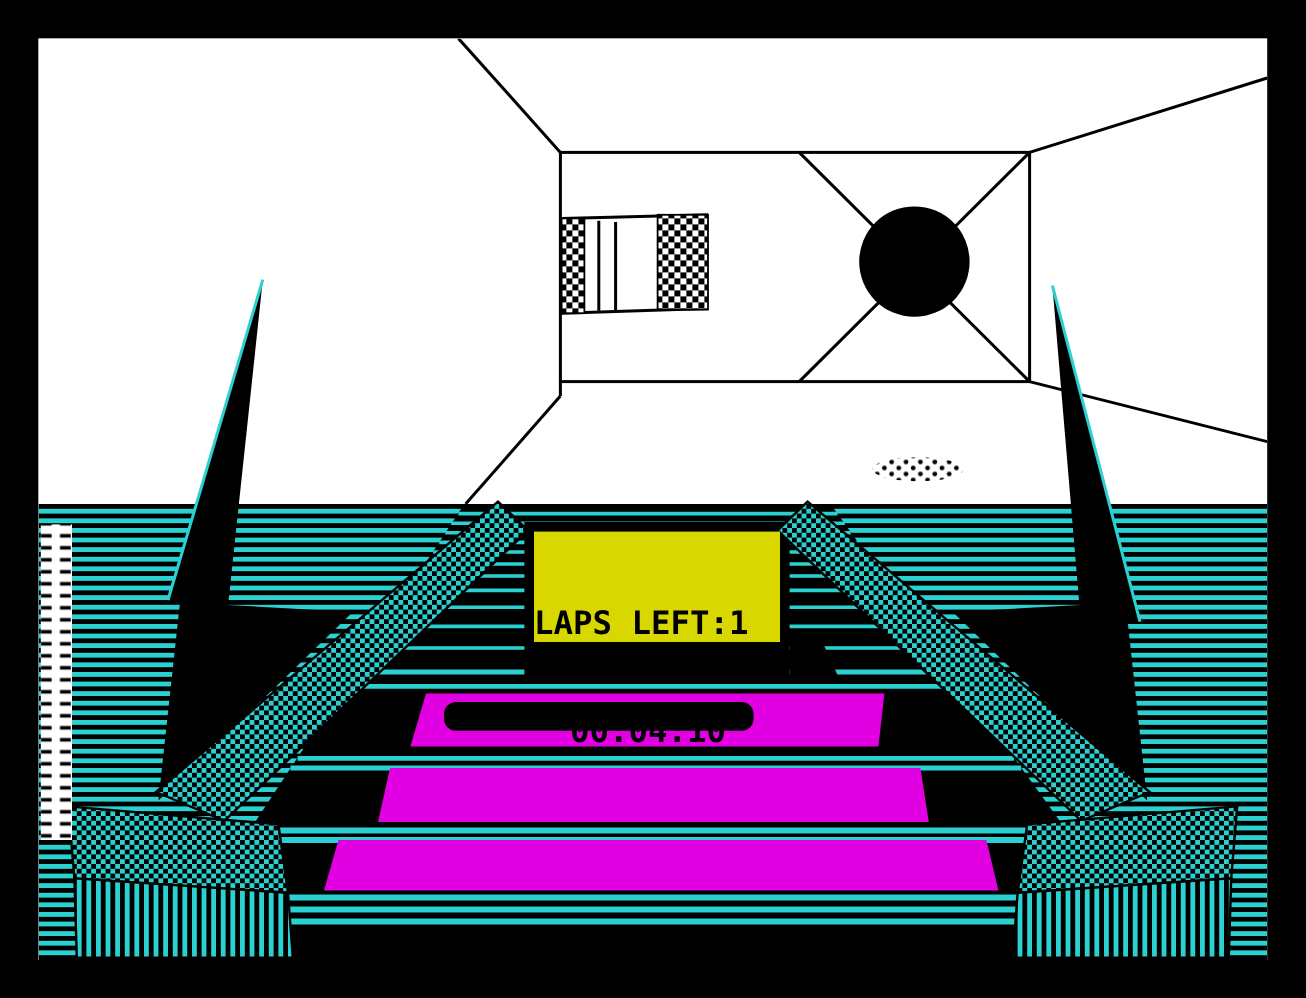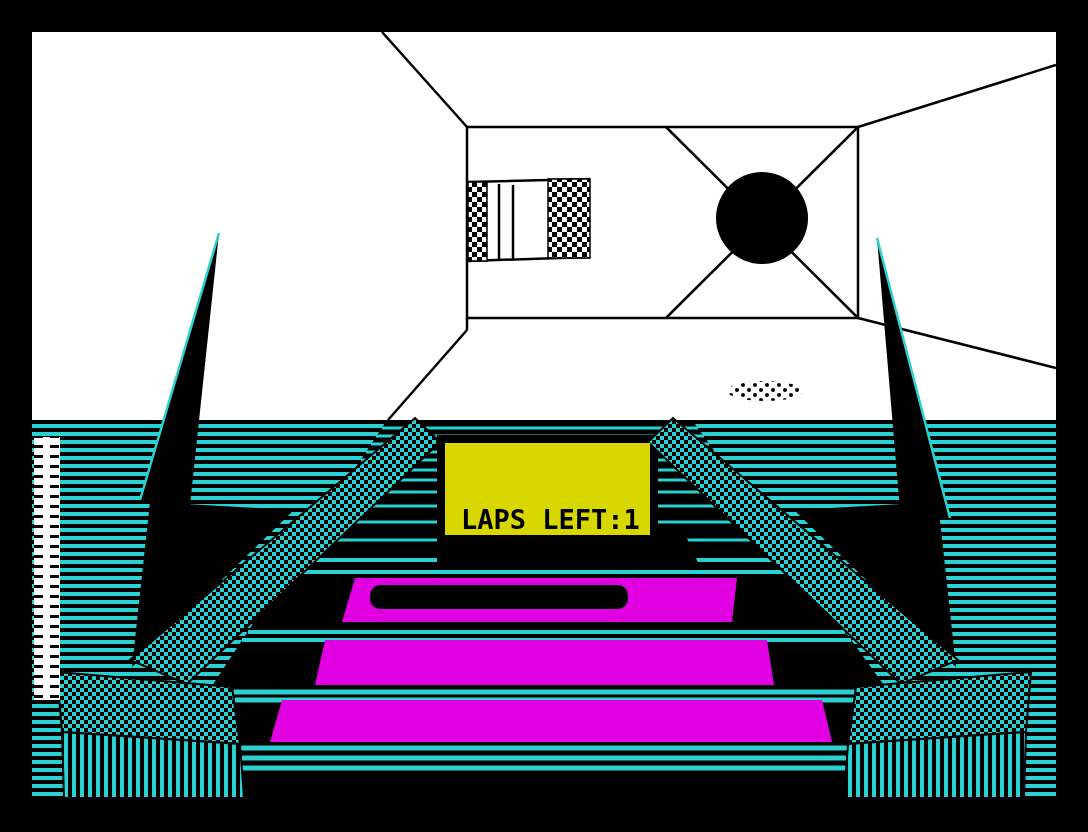--- a/index.html
+++ b/index.html
@@ -3,21 +3,21 @@
 <meta charset="utf-8">
 <style>
   html,body { margin:0; padding:0; background:#000; }
   body { width:1088px; height:832px; overflow:hidden;
          font-family:"DejaVu Sans Mono", monospace; }
   .stage { position:relative; width:1088px; height:832px; background:#000; }
   .screen { position:absolute; left:32px; top:32px; width:1024px; height:768px;
             background:#fff; overflow:hidden; }
   .screen svg { position:absolute; left:0; top:0; display:block; }
   .hud { position:absolute; left:413px; top:411px; width:205px; height:92px;
-         box-sizing:border-box; padding:2px 0 0 16px;
+         box-sizing:border-box; padding:2px 0 0 0;
          background:var(--hud-yellow,#d8d800); color:#000;
          font-family:"DejaVu Sans Mono", monospace; font-weight:bold;
          font-size:27px; line-height:30px; white-space:pre; letter-spacing:0; }
   .hud-line { height:30px; }
   .hud-time { margin-left:30px; }
 </style>
 </head>
 <body>
 
 <div class="stage">
@@ -141,16 +141,17 @@
       <g>
         <polygon points="187,201 158,473 108,468" fill="#000"></polygon>
         <line x1="187" y1="201" x2="108" y2="468" stroke-width="2.5" style="stroke:var(--track-cyan,#2bd0d0)"></line>
         <polygon points="845,206 918,486 868,478" fill="#000"></polygon>
         <line x1="845" y1="206" x2="918" y2="486" stroke-width="2.5" style="stroke:var(--track-cyan,#2bd0d0)"></line>
       </g>
     </svg>
 
     <div class="hud">
       <div class="hud-line">LAPS LEFT:1</div>
+      <div class="hud-line hud-time">00:04:10</div>
     </div>
 
   </div>
 </div>
 
 </body></html>

